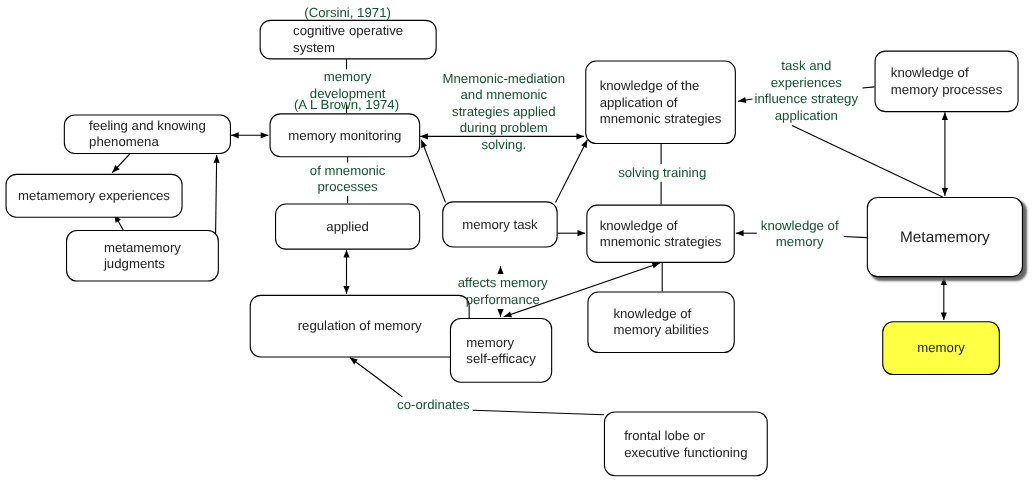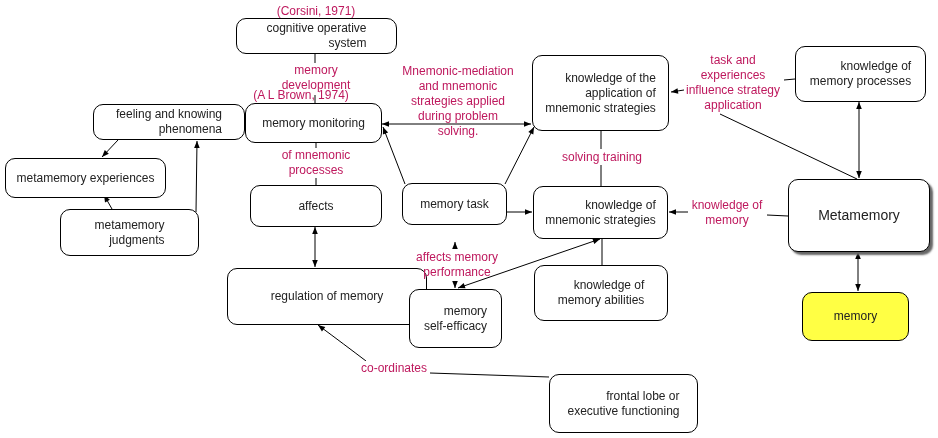--- a/index.html
+++ b/index.html
@@ -1,26 +1,26 @@
 <!DOCTYPE html>
 <html><head>
 <meta charset="utf-8">
 <style>
   html, body { margin: 0; padding: 0; background: #ffffff; }
   body { width: 938px; height: 438px; position: relative; overflow: hidden;
          font-family: "Liberation Sans", sans-serif; color: #222; }
   #canvas { position: absolute; left: 0; top: 0; width: 938px; height: 438px; }
   .node { position: absolute; box-sizing: border-box; border: 1px solid #000;
           border-radius: 10px; background: #fff; display: flex; align-items: center;
-          justify-content: center; text-align: right; font-size: 12px; line-height: 15px;
+          justify-content: center; text-align: left; font-size: 12px; line-height: 15px;
           color: #222; padding: 2px 6px; white-space: pre-line; }
   .node.main { font-size: 14px; box-shadow: 3px 3px 2px #666; }
   .node.highlight { background: #ffff44; }
   .label { position: absolute; text-align: center; font-size: 12px; line-height: 15px;
-           color: #be185d; background: #fff; white-space: pre-line; transform: translateX(-50%); }
+           color: #14532d; background: #fff; white-space: pre-line; transform: translateX(-50%); }
   svg line, svg path { stroke: #000; stroke-width: 1; fill: none; }
 </style>
 </head>
 <body>
 
 <svg id="canvas" width="938" height="438" viewBox="0 0 938 438">
   <defs>
     <marker id="arr" viewBox="0 0 10 10" refX="10" refY="5" markerWidth="9" markerHeight="7" orient="auto-start-reverse">
       <path d="M0,1 L10,5 L0,9 z" style="fill:#000;stroke:none"></path>
     </marker>
@@ -75,32 +75,32 @@
   <path d="M549 377 L430 373"></path>
   <path d="M366 361 Q345 345 318 325" marker-end="url(#arr)"></path>
 </svg>
 
 <div class="label" style="left:316px;top:4px;background:transparent">(Corsini, 1971)</div>
 <div class="node" style="left:236px;top:18px;width:161px;height:36px;">cognitive operative
 system</div>
 
 <div class="label" style="left:316px;top:63px;background:transparent">memory
 development</div>
-<div class="label" style="left:301px;top:88px;background:transparent">(A L Brown, 1974)</div>
+<div class="label" style="left:315px;top:88px;background:transparent">(A L Brown, 1974)</div>
 <div class="node" style="left:245px;top:103px;width:137px;height:40px;">memory monitoring</div>
 
-<div class="node" style="left:58px;top:104px;width:152px;height:36px;margin-left:35px;">feeling and knowing
+<div class="node" style="left:58px;top:104px;width:152px;height:36px;">feeling and knowing
 phenomena</div>
 <div class="node" style="left:5px;top:158px;width:161px;height:40px;">metamemory experiences</div>
 <div class="node" style="left:60px;top:209px;width:139px;height:47px;">metamemory
 judgments</div>
 
 <div class="label" style="left:316px;top:148px;">of mnemonic
 processes</div>
-<div class="node" style="left:250px;top:185px;width:132px;height:42px;">affects</div>
+<div class="node" style="left:250px;top:185px;width:132px;height:42px;">applied</div>
 <div class="node" style="left:227px;top:268px;width:200px;height:57px;">regulation of memory</div>
 
 <div class="label" style="left:458px;top:64px;background:transparent">Mnemonic-mediation
 and mnemonic
 strategies applied
 during problem
 solving.</div>
 <div class="node" style="left:402px;top:183px;width:105px;height:42px;">memory task</div>
 <div class="label" style="left:457px;top:250px;background:transparent">affects memory
 performance</div>

